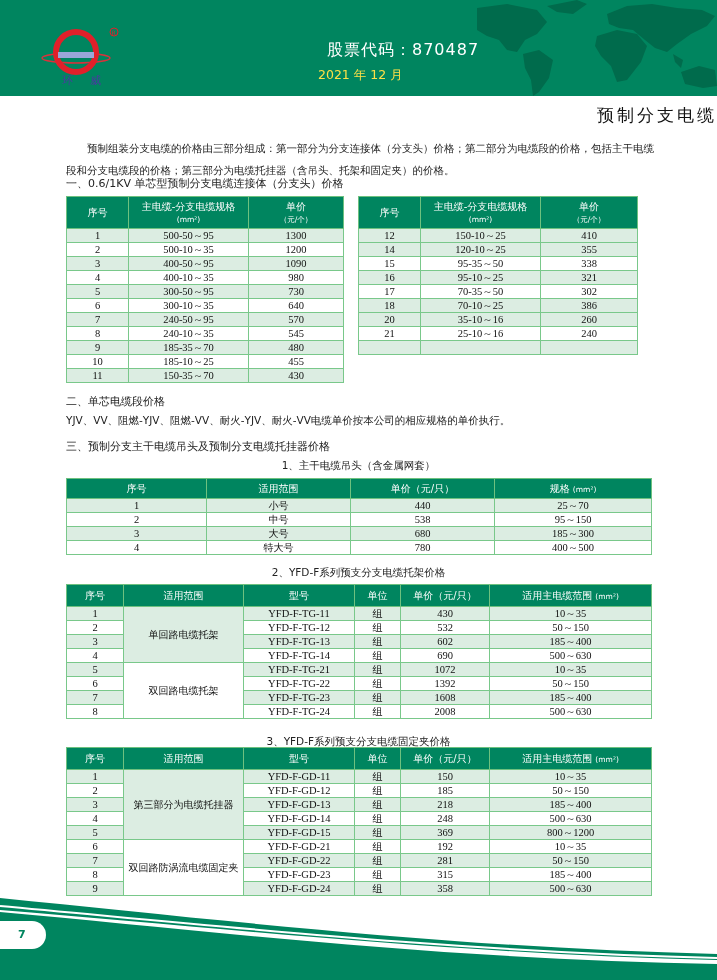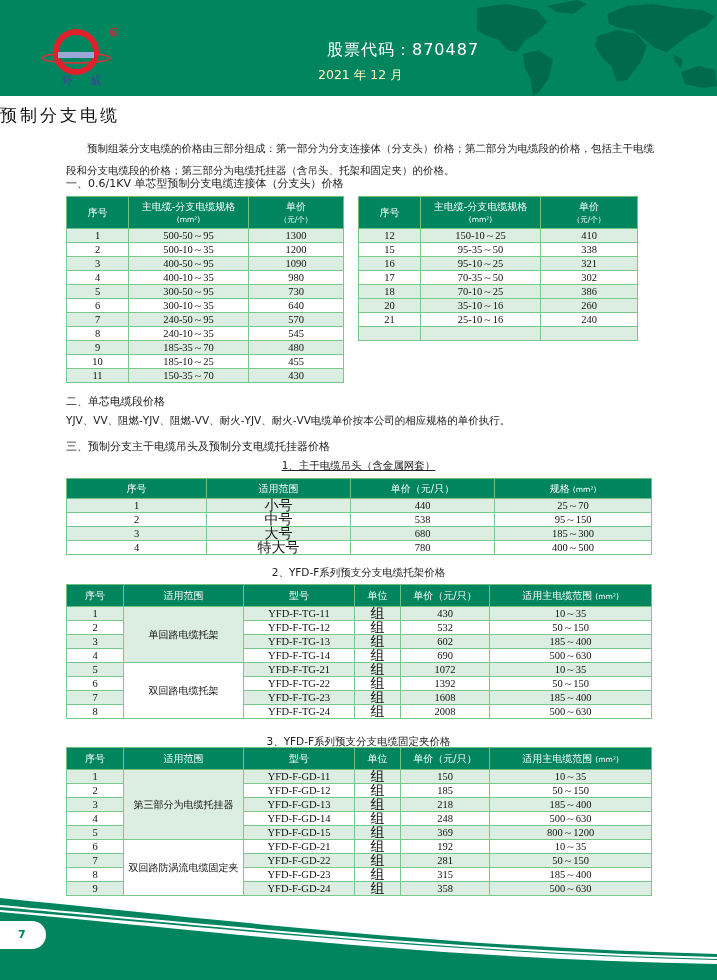--- a/index.html
+++ b/index.html
@@ -10,25 +10,25 @@
     position: absolute; left: 0; top: 0; width: 717px; height: 96px;
     background: #00855f; overflow: hidden;
   }
   .header .map { position: absolute; right: 0; top: 0; width: 240px; height: 96px; }
   .logo { position: absolute; left: 38px; top: 22px; width: 86px; height: 66px; }
   .stock {
     position: absolute; left: 294px; top: 40px; color: #fff;
     font-size: 16px; letter-spacing: 1px; font-family: "DejaVu Sans", sans-serif; margin-left: 33px;
   }
   .date {
-    position: absolute; left: 318px; top: 67px; color: #fef9c3; font-size: 12.5px;
+    position: absolute; left: 318px; top: 67px; color: #fde047; font-size: 12.5px;
   }
 
   .page-title {
-    position: absolute; left: 0; width: 717px; top: 104px; text-align: left;
+    position: absolute; left: 0; width: 717px; top: 104px; text-align: right;
     font-size: 17px; letter-spacing: 3px; color: #111;
   }
   .intro {
     position: absolute; left: 66px; top: 137px; width: 594px;
     font-size: 10.5px; line-height: 22px; text-indent: 21px; color: #222;
   }
   .h-sec { position: absolute; left: 66px; font-size: 11px; color: #222; }
   .line-text { position: absolute; left: 66px; font-size: 10.5px; color: #222; }
   .sub-title { position: absolute; left: 0; width: 717px; text-align: center; font-size: 10.5px; color: #222; }
 
@@ -43,21 +43,21 @@
   }
   table.pt th .unit { font-size: 7.5px; display: block; }
   table.pt th .unit-inline { font-size: 7.5px; }
   table.pt td {
     border: 1px solid #79c88a; text-align: center; height: 14px; line-height: 13px; padding: 0;
   }
   table.pt tr.odd td { background: #dcede2; }
   table.pt tr.even td { background: #ffffff; }
   table.pt td.scope { background: #dcede2 !important; font-family: "DejaVu Sans", sans-serif; font-size: 10px; }
   table.pt td.scope.w { background: #ffffff !important; }
-  table.pt td.cjk { font-family: Liberation Serif, serif; font-size: 14px; }
+  table.pt td.cjk { font-family: Liberation Serif, serif; font-size: 10px; }
 
   .footer { position: absolute; left: 0; top: 890px; width: 717px; height: 90px; }
   .page-num {
     position: absolute; left: 0; top: 921px; width: 46px; height: 28px;
     background: #fff; border-radius: 0 14px 14px 0;
     color: #00855f; font-size: 11px; font-weight: bold; padding-left: 18px; line-height: 28px;
   }
 </style>
 </head>
 <body>
@@ -166,20 +166,25 @@
       <th style="width:120px;"><span>主电缆-分支电缆规格</span><span class="unit">(mm²)</span></th>
       <th><span>单价</span><span class="unit">（元/个）</span></th>
     </tr>
   </thead>
   <tbody id="s1-right">
       <tr class="odd">
         <td>12</td>
         <td>150-10～25</td>
         <td>410</td>
       </tr>
+      <tr class="odd">
+        <td>14</td>
+        <td>120-10～25</td>
+        <td>355</td>
+      </tr>
       <tr class="even">
         <td>15</td>
         <td>95-35～50</td>
         <td>338</td>
       </tr>
       <tr class="odd">
         <td>16</td>
         <td>95-10～25</td>
         <td>321</td>
       </tr>
@@ -208,21 +213,21 @@
         <td></td>
         <td></td>
       </tr>
     </tbody>
 </table>
 
 <div class="h-sec" style="top:394px;">二、单芯电缆段价格</div>
 <div class="line-text" style="top:414px;">YJV、VV、阻燃-YJV、阻燃-VV、耐火-YJV、耐火-VV电缆单价按本公司的相应规格的单价执行。</div>
 <div class="h-sec" style="top:439px;">三、预制分支主干电缆吊头及预制分支电缆托挂器价格</div>
 
-<div class="sub-title" style="top:459px;text-decoration:underline;">1、主干电缆吊头（含金属网套）</div>
+<div class="sub-title" style="top:459px;">1、主干电缆吊头（含金属网套）</div>
 <table class="pt" style="left:66px; top:478px; width:586px;">
   <thead>
     <tr style="height:20px;">
       <th style="width:140px;">序号</th>
       <th style="width:144px;">适用范围</th>
       <th style="width:144px;">单价（元/只）</th>
       <th><span>规格</span> <span class="unit-inline">(mm²)</span></th>
     </tr>
   </thead>
   <tbody id="t1">

